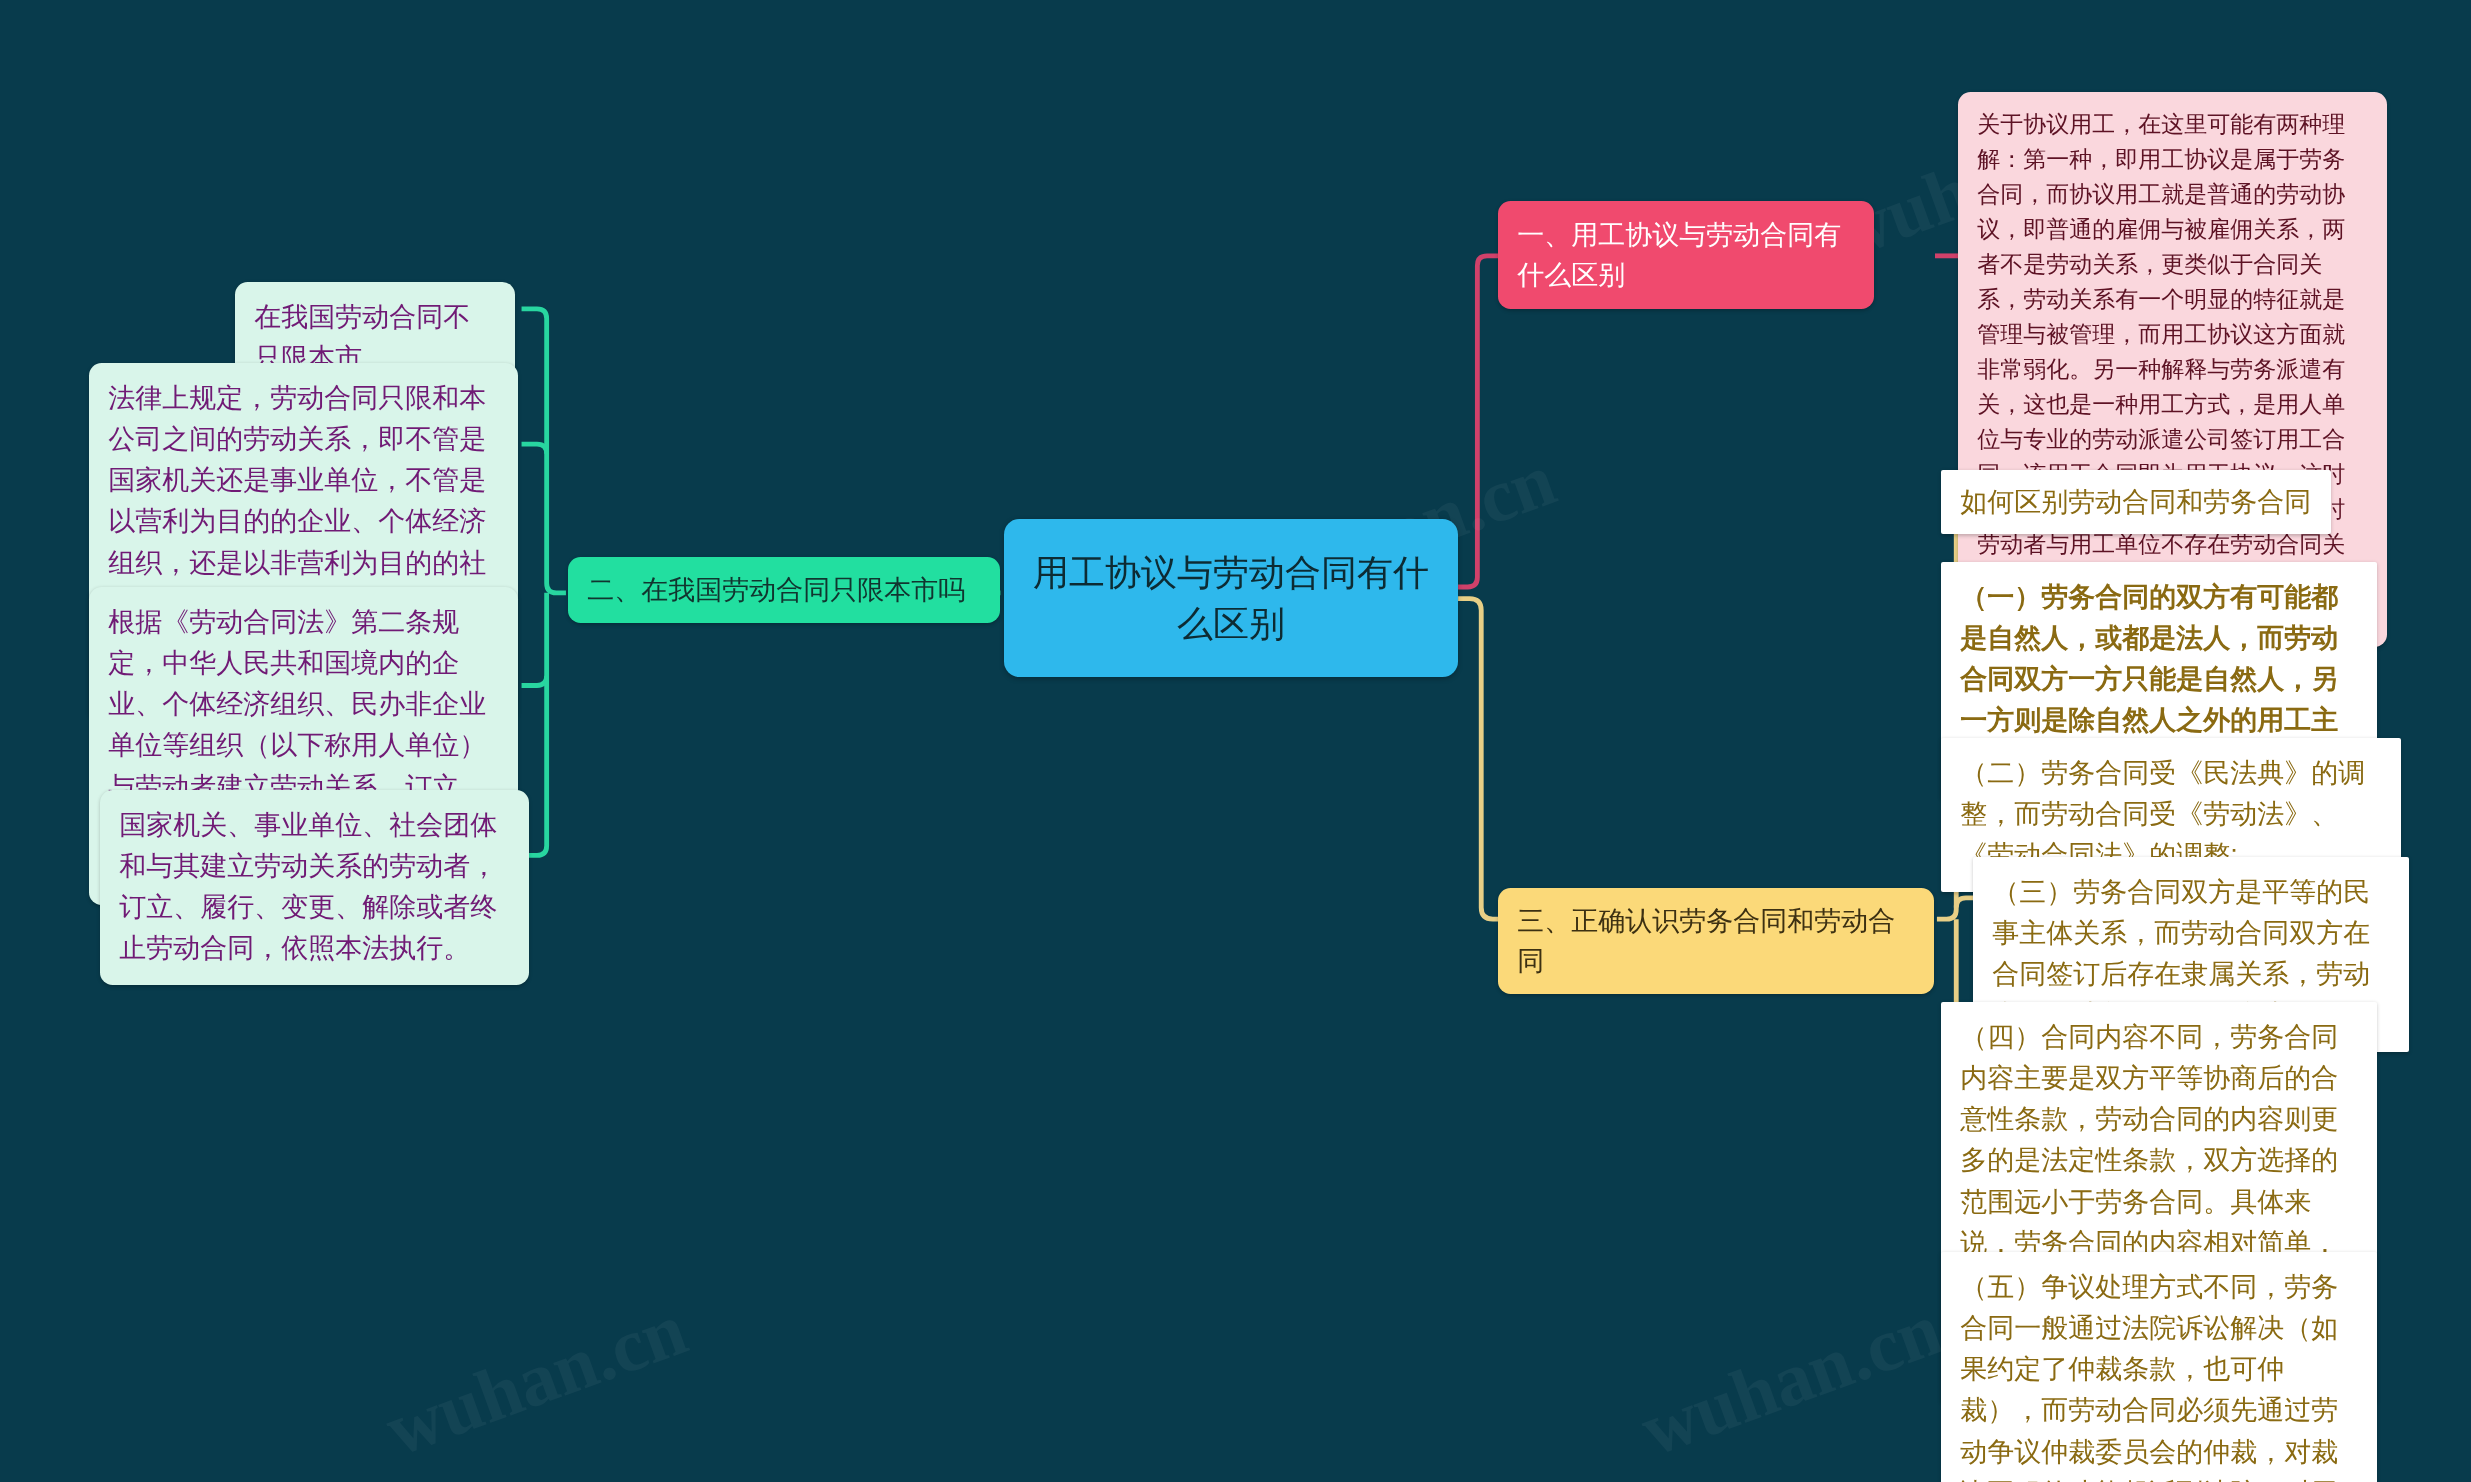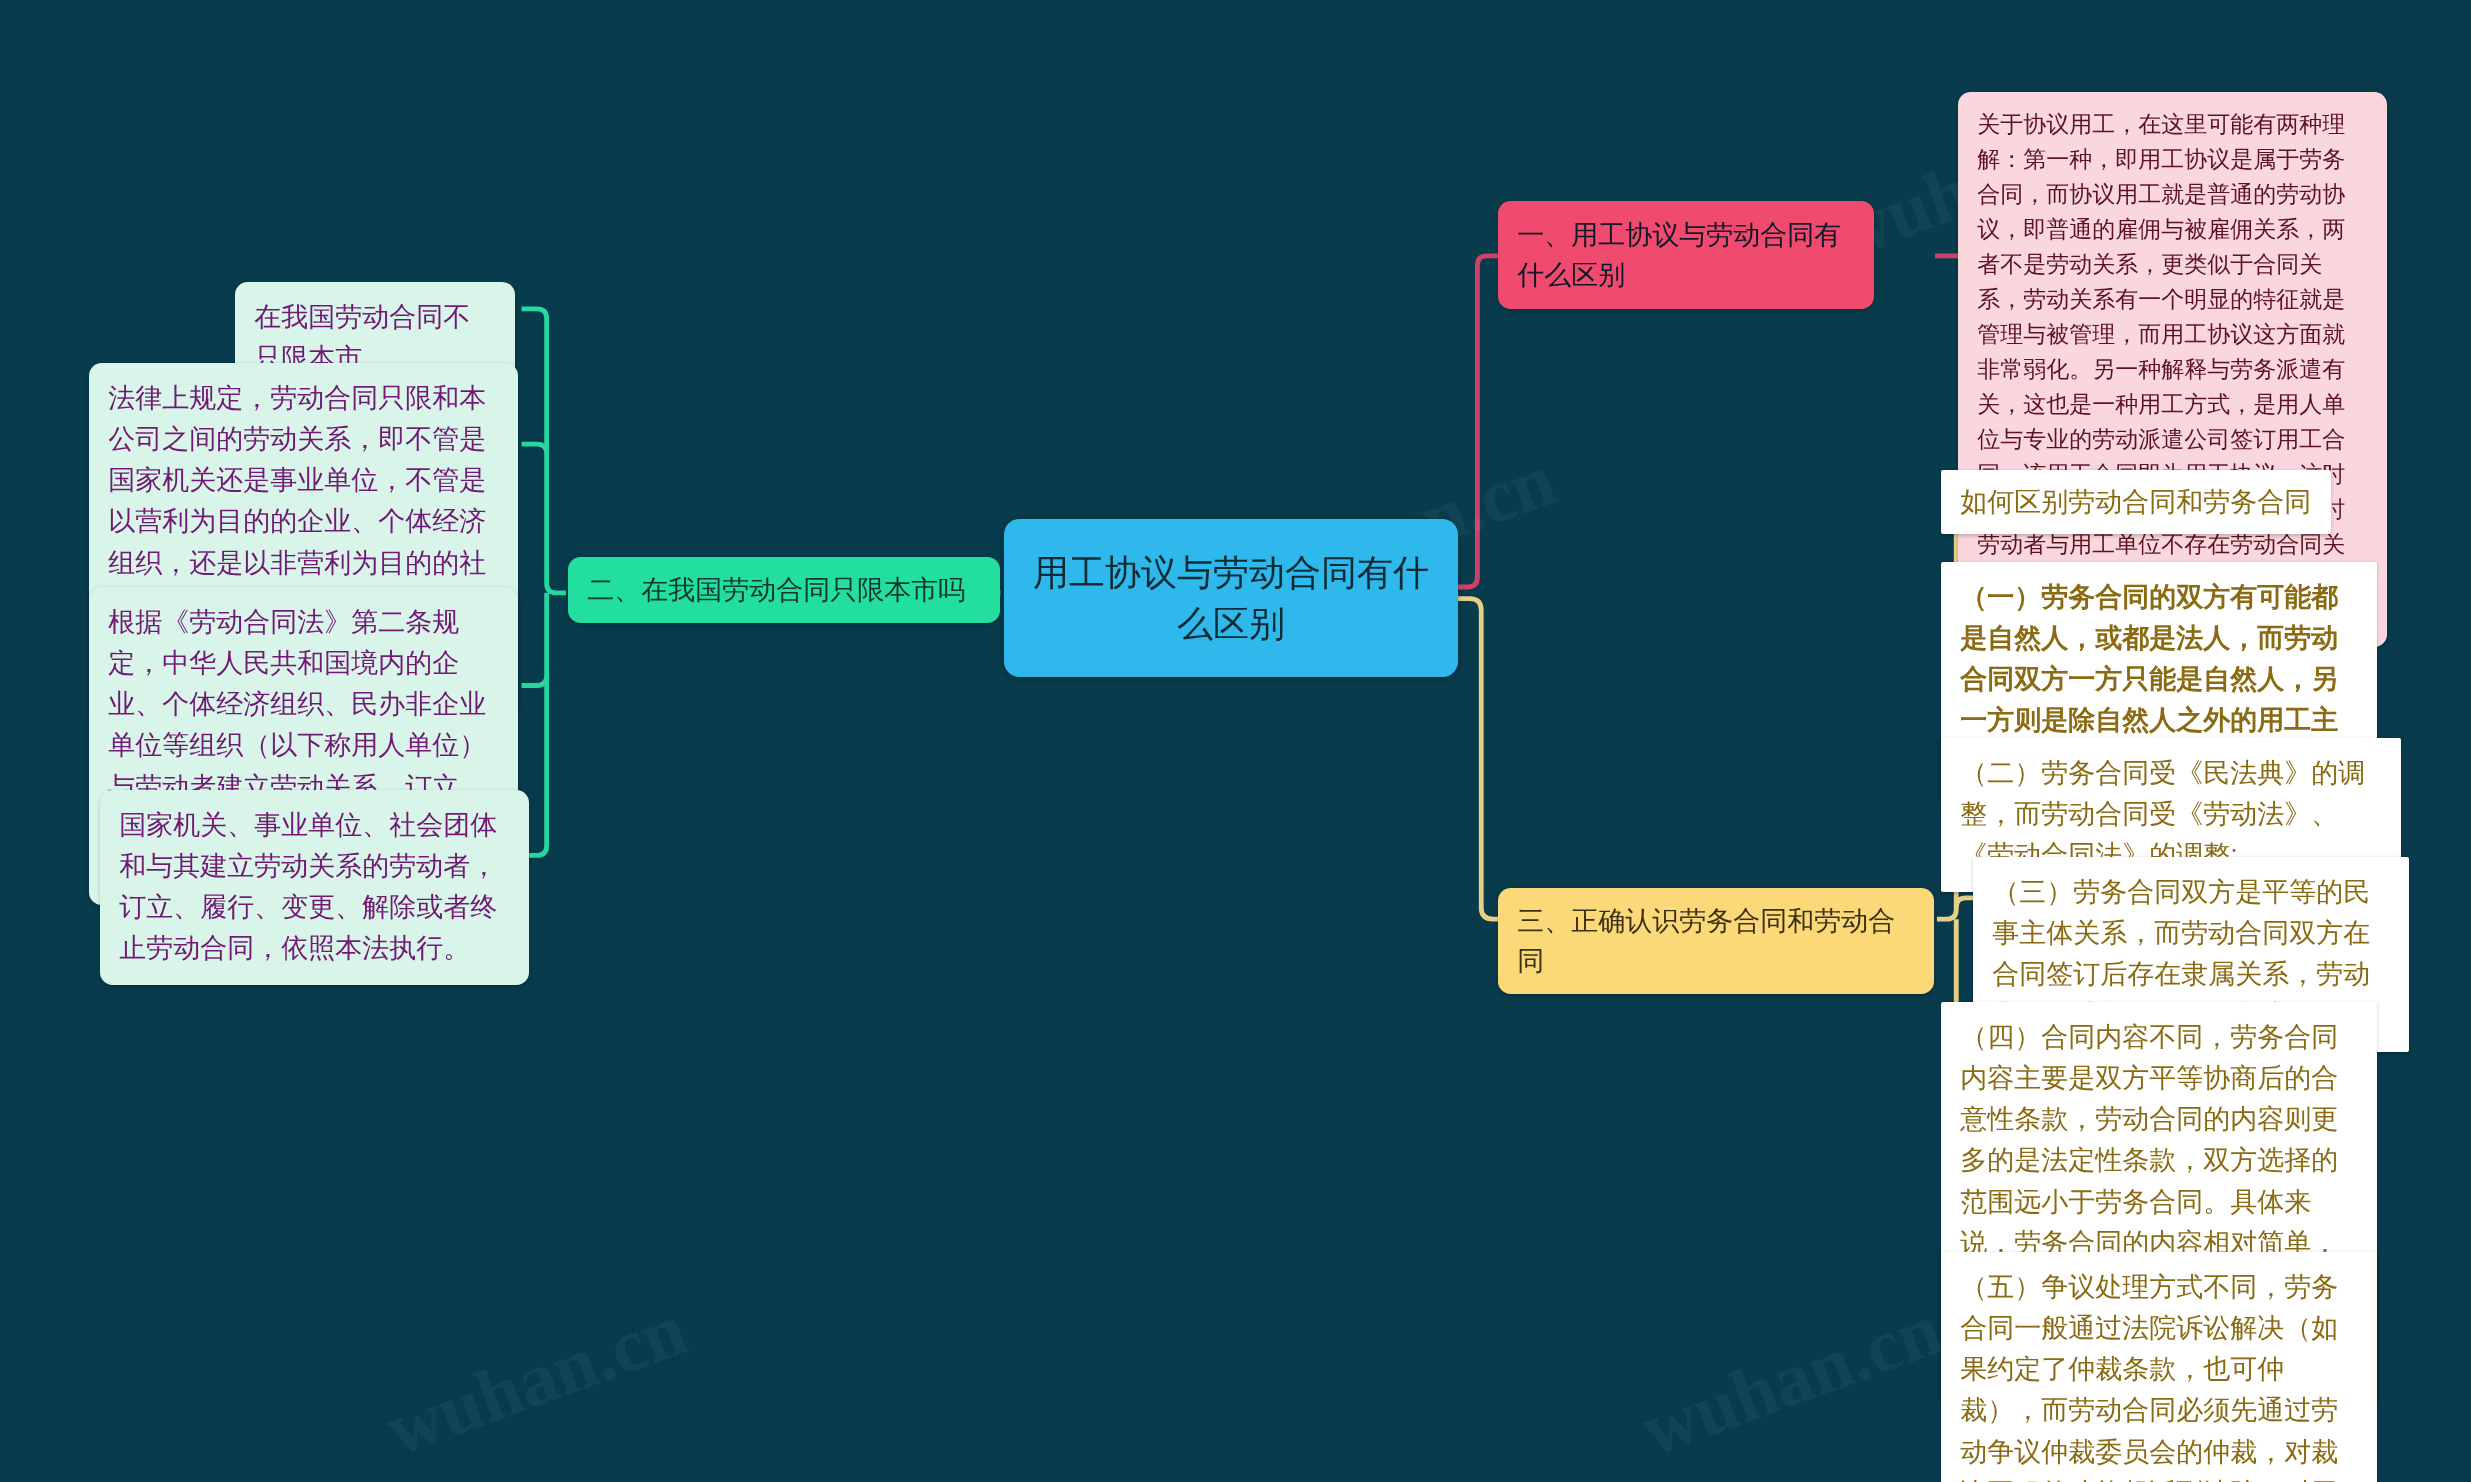--- a/index.html
+++ b/index.html
@@ -36,21 +36,21 @@
     line-height:1.42;
     text-align:center;
     border-radius:15.4px;
     box-shadow:0 1.9px 4.8px rgba(0,0,0,.25);
   }
   
   .n-b1{
     left:1498px;top:201px;width:376px;
     padding:13.5px 19.3px;
     background:#f04a6e;
-    color:#0f172a;
+    color:#ffffff;
     font-size:27px;
     border-radius:12.6px;
     box-shadow:0 1.9px 3.9px rgba(0,0,0,.22);
   }
   .n-b2{
     left:568px;top:557px;width:432px;
     padding:12.6px 19.3px;
     background:#22dfa0;
     color:#11352f;
     font-size:27px;

